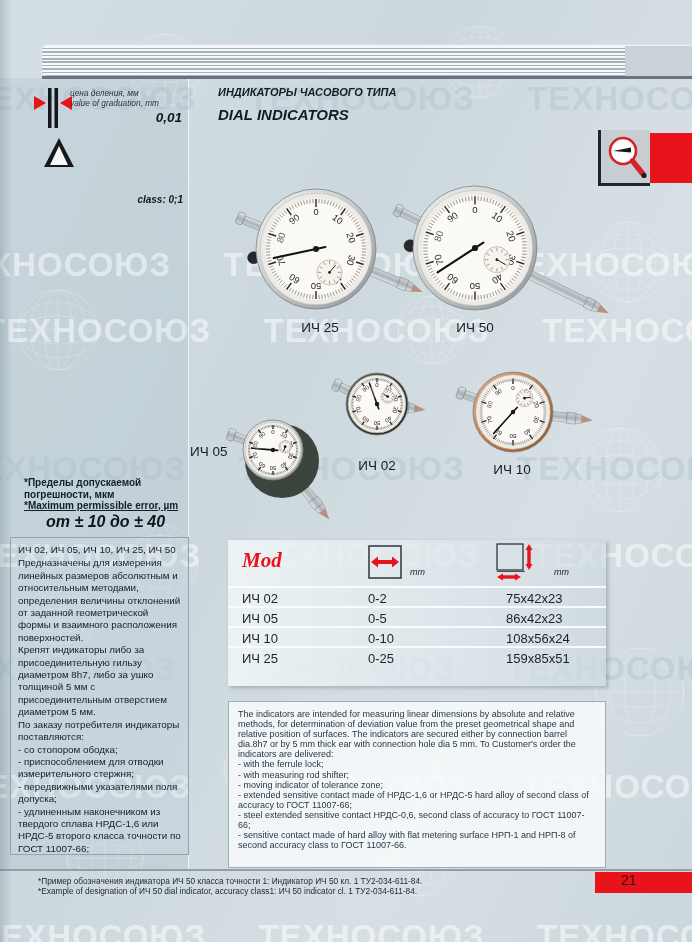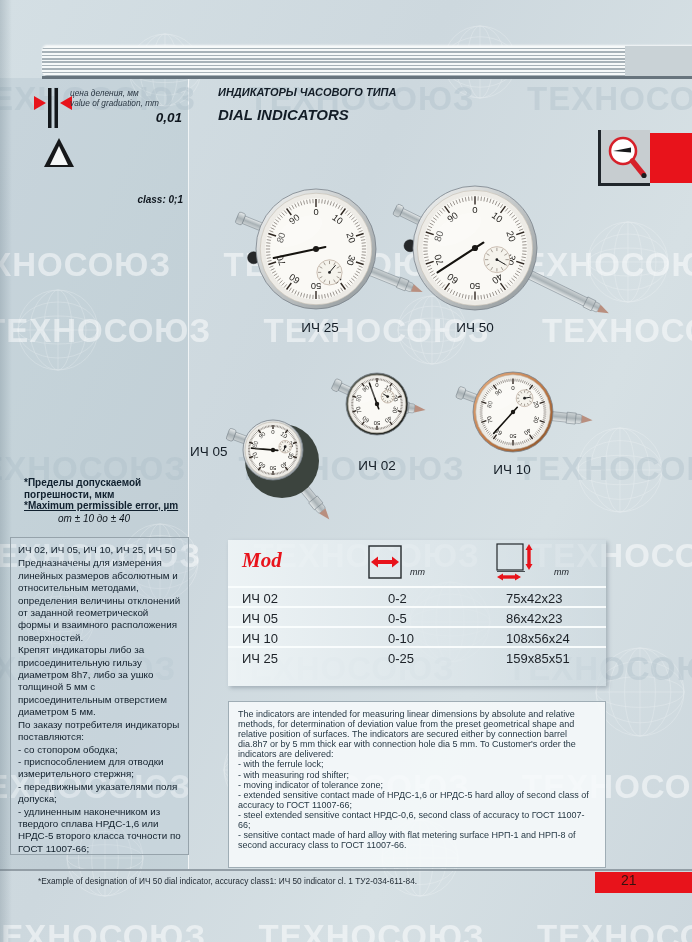--- a/index.html
+++ b/index.html
@@ -29,21 +29,21 @@
   .grad-l1{position:absolute;left:70px;top:88px;width:118px;font-size:8.3px;font-style:italic;color:#2a3743;}
   .grad-l2{position:absolute;left:70px;top:98px;width:118px;font-size:8.3px;font-style:italic;color:#2a3743;}
   .grad-v{position:absolute;left:60px;top:110px;width:122px;text-align:right;font-size:13.5px;
         font-weight:bold;font-style:italic;color:#0e151d;}
   .tri-icon{position:absolute;left:42px;top:137px;}
   .class-lbl{position:absolute;left:55px;top:194px;width:128px;text-align:right;font-size:10px;
         font-weight:bold;font-style:italic;color:#0e151d;}
   .err-ru{position:absolute;left:24px;top:477px;width:165px;font-size:10px;font-weight:bold;
         color:#10202e;white-space:pre-line;line-height:11.5px;}
   .err-en{position:absolute;left:24px;top:500px;width:165px;font-size:10px;font-weight:bold;color:#10202e;text-decoration:underline;}
-  .err-range{position:absolute;left:58px;top:513px;width:130px;font-size:10px;font-weight:normal;
+  .err-range{position:absolute;left:46px;top:513px;width:130px;font-size:16px;font-weight:bold;
         font-style:italic;color:#0e151d;}
   .ru-box{position:absolute;left:10px;top:537px;width:179px;height:318px;border:1px solid #96a3ab;
         background:rgba(210,222,228,0.35);padding:6px 7px;box-sizing:border-box;overflow:hidden;}
   .ru-models{font-size:9.8px;line-height:12.4px;color:#101e2a;margin-bottom:1px;}
   .ru-desc{font-size:9.8px;line-height:12.4px;color:#101e2a;white-space:pre-line;}
   
   .title-ru{position:absolute;left:218px;top:86px;font-size:11px;font-weight:bold;font-style:italic;color:#121c26;}
   .title-en{position:absolute;left:218px;top:106px;font-size:15px;font-weight:bold;font-style:italic;color:#121c26;}
   
   .mag-sq{position:absolute;left:598px;top:130px;width:52px;height:56px;background:#c7cdd0;
@@ -54,21 +54,21 @@
   .prod-lbl{position:absolute;font-size:13.5px;color:#141d26;}
   
   .spec{position:absolute;left:228px;top:540px;width:378px;height:146px;
         background:linear-gradient(90deg,rgba(238,244,246,0.95),rgba(206,218,224,0.65));
         box-shadow:2px 2px 4px rgba(80,95,108,0.35);}
   .spec .mod-h{position:absolute;left:14px;top:8px;font-family:"Liberation Serif",serif;
         font-size:21px;font-weight:bold;font-style:italic;color:#e8131b;}
   .spec .unit{position:absolute;font-size:9px;font-style:italic;color:#1c2127;}
   .trow{position:absolute;left:0;width:100%;height:20px;border-top:2px solid rgba(250,253,253,0.95);}
   .trow span{position:absolute;top:3px;font-size:13px;color:#1c2127;}
-  .c1{left:14px;} .c2{left:140px;margin-left:20px;} .c3{left:278px;}
+  .c1{left:14px;} .c2{left:140px;} .c3{left:278px;}
   
   .en-box{position:absolute;left:228px;top:701px;width:378px;height:167px;border:1px solid #9fadb5;
         background:rgba(246,249,250,0.88);padding:7px 9px;box-sizing:border-box;overflow:hidden;
         font-size:9px;line-height:10.1px;color:#263844;white-space:pre-line;}
   
   .foot-line{position:absolute;left:0;right:0;top:869px;height:2px;background:#939ea6;}
   .foot-notes{position:absolute;left:38px;top:876px;width:545px;font-size:8.3px;line-height:10.4px;color:#1e2730;}
   .pagebar{position:absolute;left:595px;top:872px;width:97px;height:21px;background:#e8131b;
         display:flex;align-items:flex-start;}
   .pagebar span{font-size:14px;color:#38120e;margin-left:26px;}
@@ -1043,19 +1043,20 @@
   <div class="en-box">The indicators are intended for measuring linear dimensions by absolute and relative methods, for determination of deviation value from the preset geometrical shape and relative position of surfaces. The indicators are secured either by connection barrel dia.8h7 or by 5 mm thick ear with connection hole dia 5 mm. To Customer's order the indicators are delivered:
 - with the ferrule lock;
 - with measuring rod shifter;
 - moving indicator of tolerance zone;
 - extended sensitive contact made of НРДС-1,6 or НРДС-5 hard alloy of second class of accuracy to ГОСТ 11007-66;
 - steel extended sensitive contact НРДС-0,6, second class of accuracy to ГОСТ 11007-66;
 - sensitive contact made of hard alloy with flat metering surface НРП-1 and НРП-8 of second accuracy class to ГОСТ 11007-66.</div>
 
   <div class="foot-line"></div>
   <div class="foot-notes">
+    <div>*Пример обозначения индикатора ИЧ 50 класса точности 1: Индикатор ИЧ 50 кл. 1 ТУ2-034-611-84.</div>
     <div>*Example of designation of ИЧ 50 dial indicator, accuracy class1: ИЧ 50 indicator cl. 1 ТУ2-034-611-84.</div>
   </div>
   <div class="pagebar">
     <span>21</span>
   </div>
 
 </div>
 
 </body></html>

